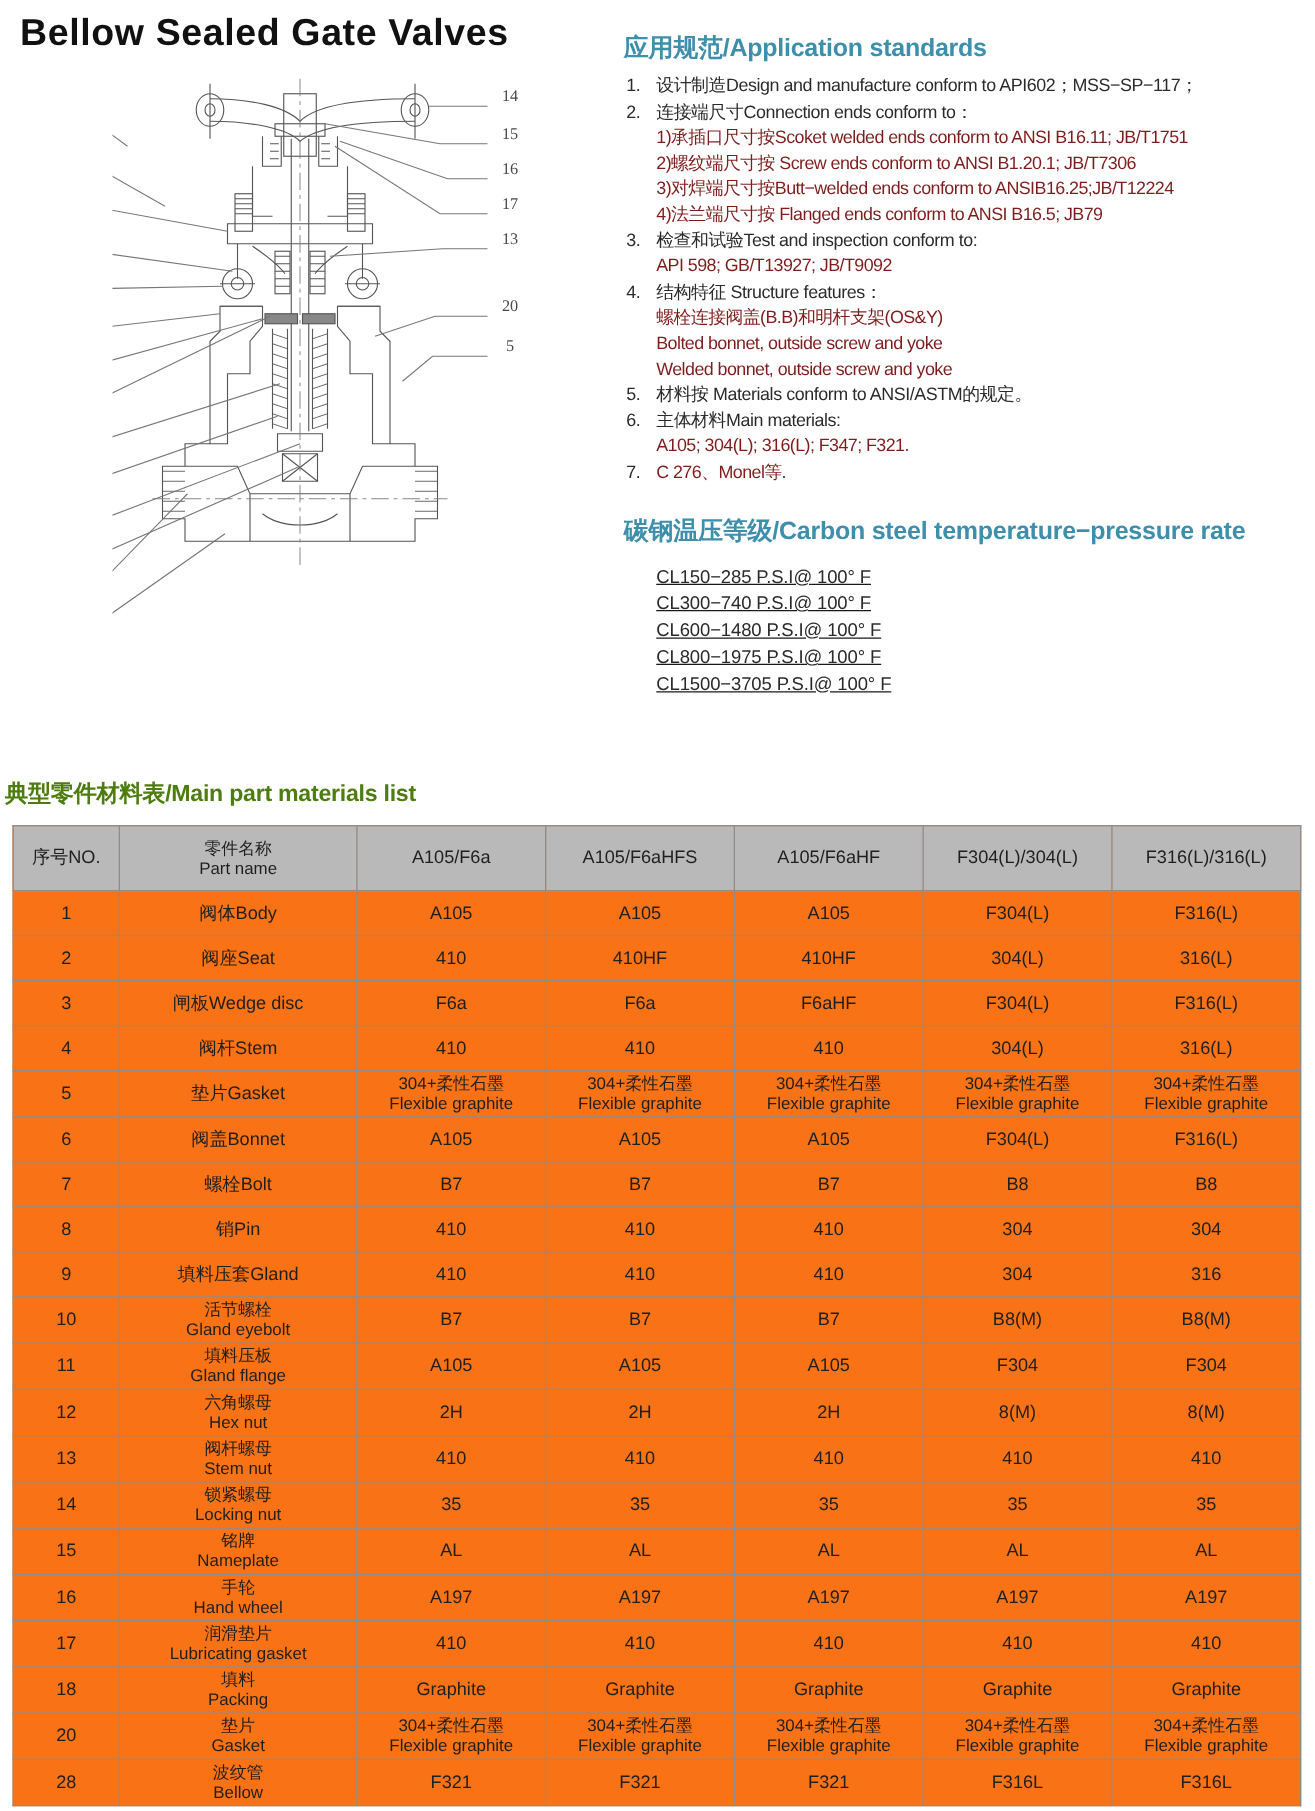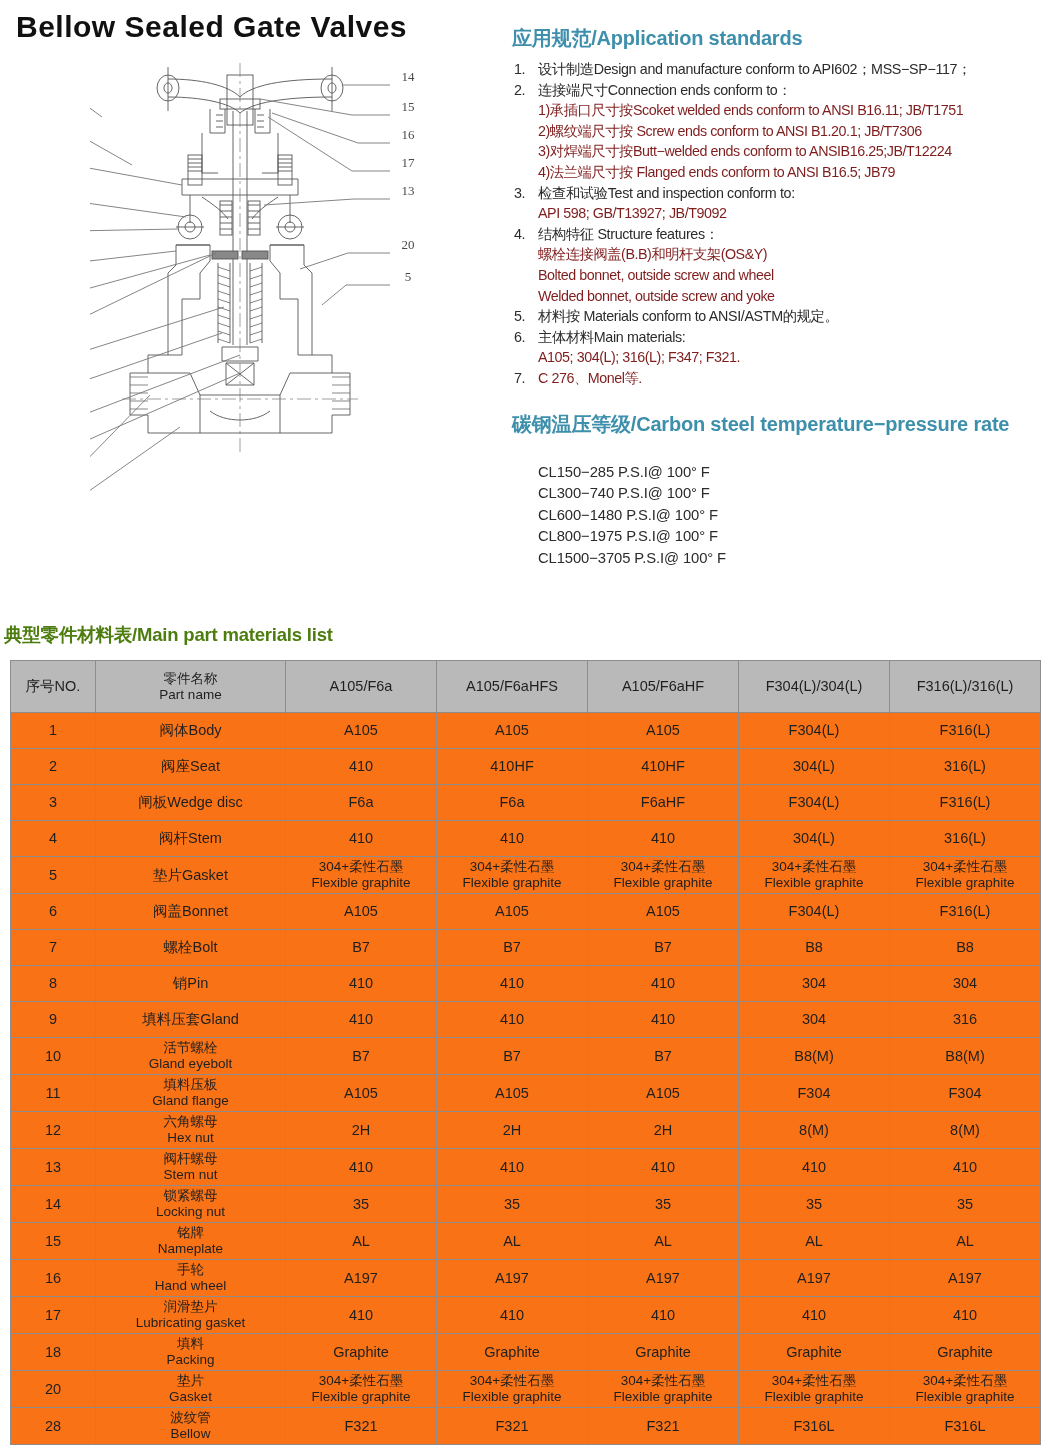--- a/index.html
+++ b/index.html
@@ -27,21 +27,21 @@
   
   .drawing { position: absolute; left: 90px; top: 55px; width: 420px; height: 460px; }
   .drawing svg { display: block; }
   .callout-num {
     font-family: "Liberation Serif", serif;
     font-size: 13px;
     fill: #4a4a4a;
   }
 
   
-  .right-col { position: absolute; left: 512px; top: 25px; width: 540px; }
+  .right-col { position: absolute; left: 499px; top: 25px; width: 540px; }
   .sec-head {
     font-size: 20px;
     font-weight: bold;
     color: #3d8fab;
     margin-bottom: 7px;
     letter-spacing: -0.2px;
     white-space: nowrap;
   }
   .std-list { list-style: none; }
   .std-list > li {
@@ -60,21 +60,21 @@
   .sub-line {
     font-size: 14.3px;
     line-height: 20.6px;
     color: #7f1d1d;
     letter-spacing: -0.45px;
     white-space: nowrap;
   }
   .sub-indent { padding-left: 26px; }
 
   .pressure-block { margin-top: 22px; }
-  .pressure-list { list-style: none; margin-top: 24px; }
+  .pressure-list { list-style: none; margin-top: 14px; text-decoration: underline; }
   .pressure-list li {
     font-size: 14.8px;
     line-height: 21.5px;
     color: #2b2b2b;
     padding-left: 26px;
     letter-spacing: -0.1px;
     white-space: nowrap;
   }
 
   
@@ -285,21 +285,21 @@
       </li>
       <li style="padding-left:0">
         <div class="sub-line sub-indent">API 598; GB/T13927; JB/T9092</div>
       </li>
       <li>
         <span class="marker">4.</span>
         <span>结构特征 Structure features：</span>
       </li>
       <li style="padding-left:0">
         <div class="sub-line sub-indent">螺栓连接阀盖(B.B)和明杆支架(OS&amp;Y)</div>
-        <div class="sub-line sub-indent">Bolted bonnet, outside screw and wheel</div>
+        <div class="sub-line sub-indent">Bolted bonnet, outside screw and yoke</div>
         <div class="sub-line sub-indent">Welded bonnet, outside screw and yoke</div>
       </li>
       <li>
         <span class="marker">5.</span>
         <span>材料按 Materials conform to ANSI/ASTM的规定。</span>
       </li>
       <li>
         <span class="marker">6.</span>
         <span>主体材料Main materials:</span>
       </li>

